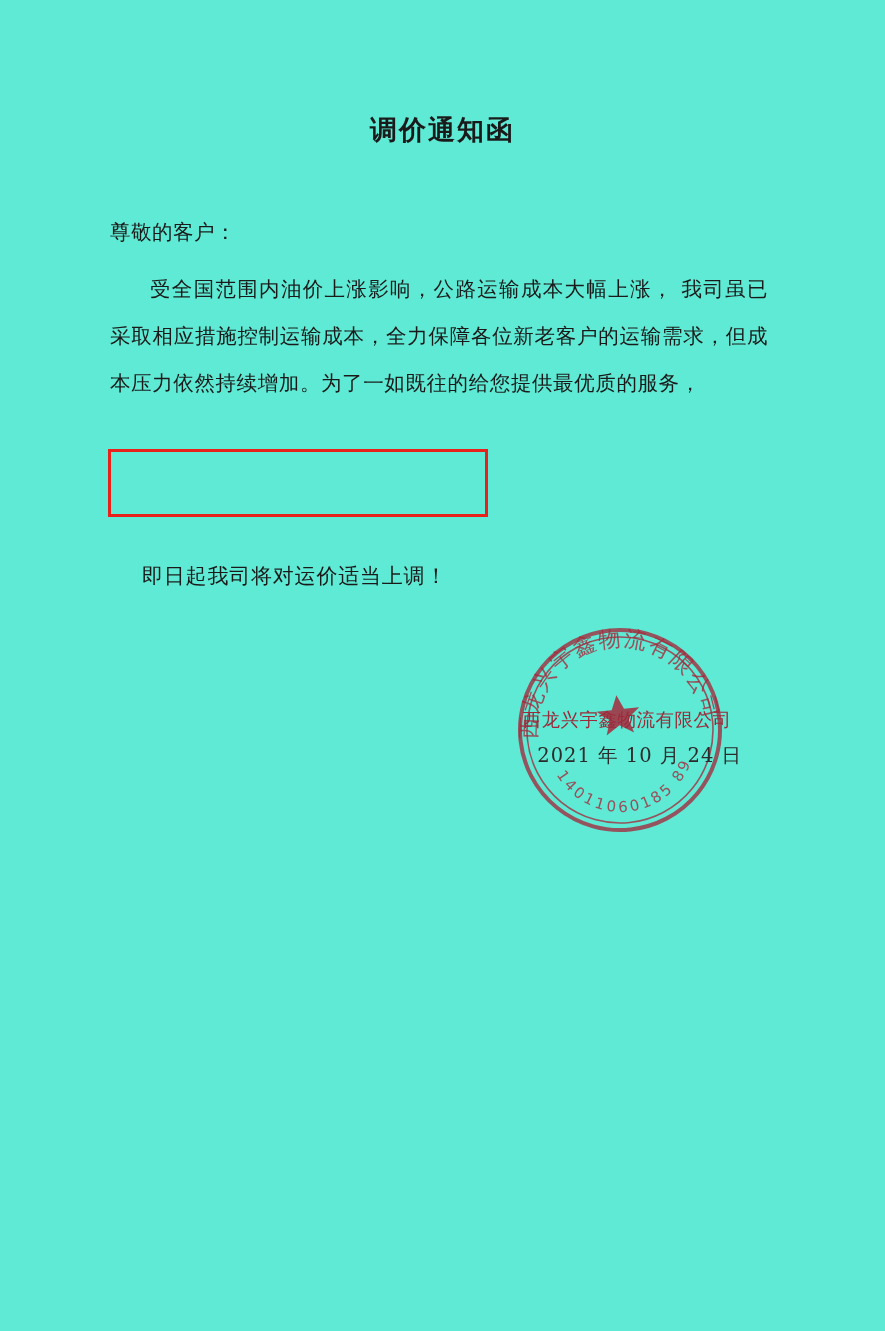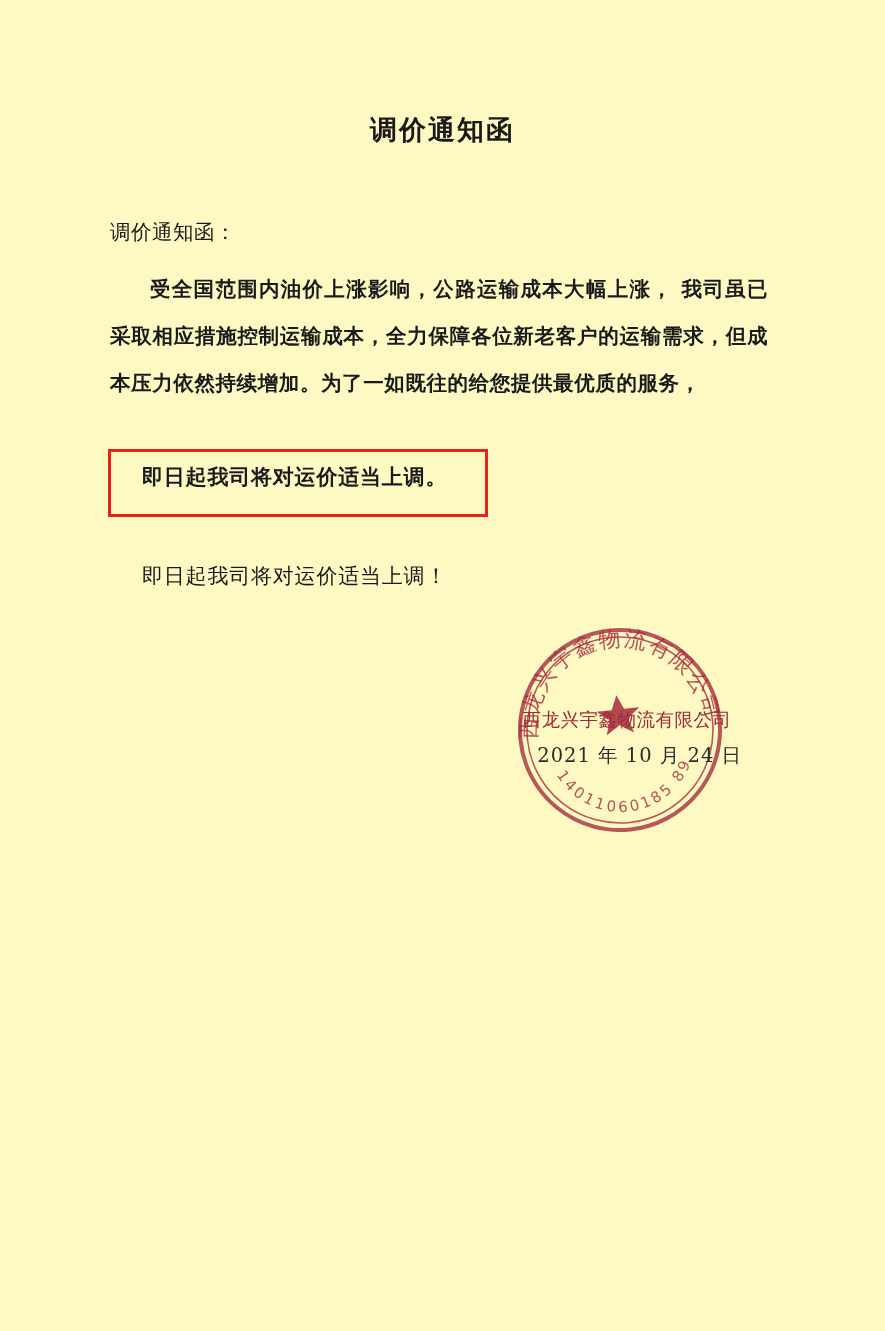--- a/index.html
+++ b/index.html
@@ -11,21 +11,21 @@
     width: 885px;
     height: 1331px;
     position: relative;
     font-family: "DejaVu Serif", "Liberation Serif", serif;
     color: #1a1a1a;
     overflow: hidden;
   }
   .page {
     position: absolute;
     inset: 0;
-    background: #fef9c3;
+    background: #5eead4;
   }
   .doc-title {
     position: absolute;
     top: 112px;
     left: 0;
     width: 885px;
     text-align: center;
     font-size: 27px;
     font-weight: bold;
     letter-spacing: 2px;
@@ -44,21 +44,20 @@
     left: 110px;
     width: 658px;
     font-size: 20.5px;
     line-height: 47px;
     text-align: justify;
     text-justify: inter-ideograph;
     letter-spacing: 0.6px;
   }
   .body-block p {
     margin: 0;
-    font-weight: bold;
   }
   .body-block p.indent {
     text-indent: 40px;
   }
   .highlight-box {
     position: absolute;
     top: 449px;
     left: 108px;
     width: 380px;
     height: 68px;
@@ -120,28 +119,27 @@
     letter-spacing: 1px;
   }
 </style>
 </head>
 <body>
 
 <div class="page">
 
   <div class="doc-title">调价通知函</div>
 
-  <div class="salutation">调价通知函：</div>
+  <div class="salutation">尊敬的客户：</div>
 
   <div class="body-block">
     <p class="indent">受全国范围内油价上涨影响，公路运输成本大幅上涨，  我司虽已采取相应措施控制运输成本，全力保障各位新老客户的运输需求，但成本压力依然持续增加。为了一如既往的给您提供最优质的服务，</p>
   </div>
 
   <div class="highlight-box"></div>
-  <div class="highlight-text">即日起我司将对运价适当上调。</div>
 
   <div class="thanks">即日起我司将对运价适当上调！</div>
 
   <div class="stamp">
     <svg width="220" height="220" viewBox="0 0 220 220" aria-hidden="true">
       <g fill="none" stroke="#a52a3c" stroke-width="4" opacity="0.78">
         <circle cx="110" cy="110" r="100"></circle>
         <circle cx="110" cy="110" r="93" stroke-width="1.6"></circle>
       </g>
       <g opacity="0.8">

